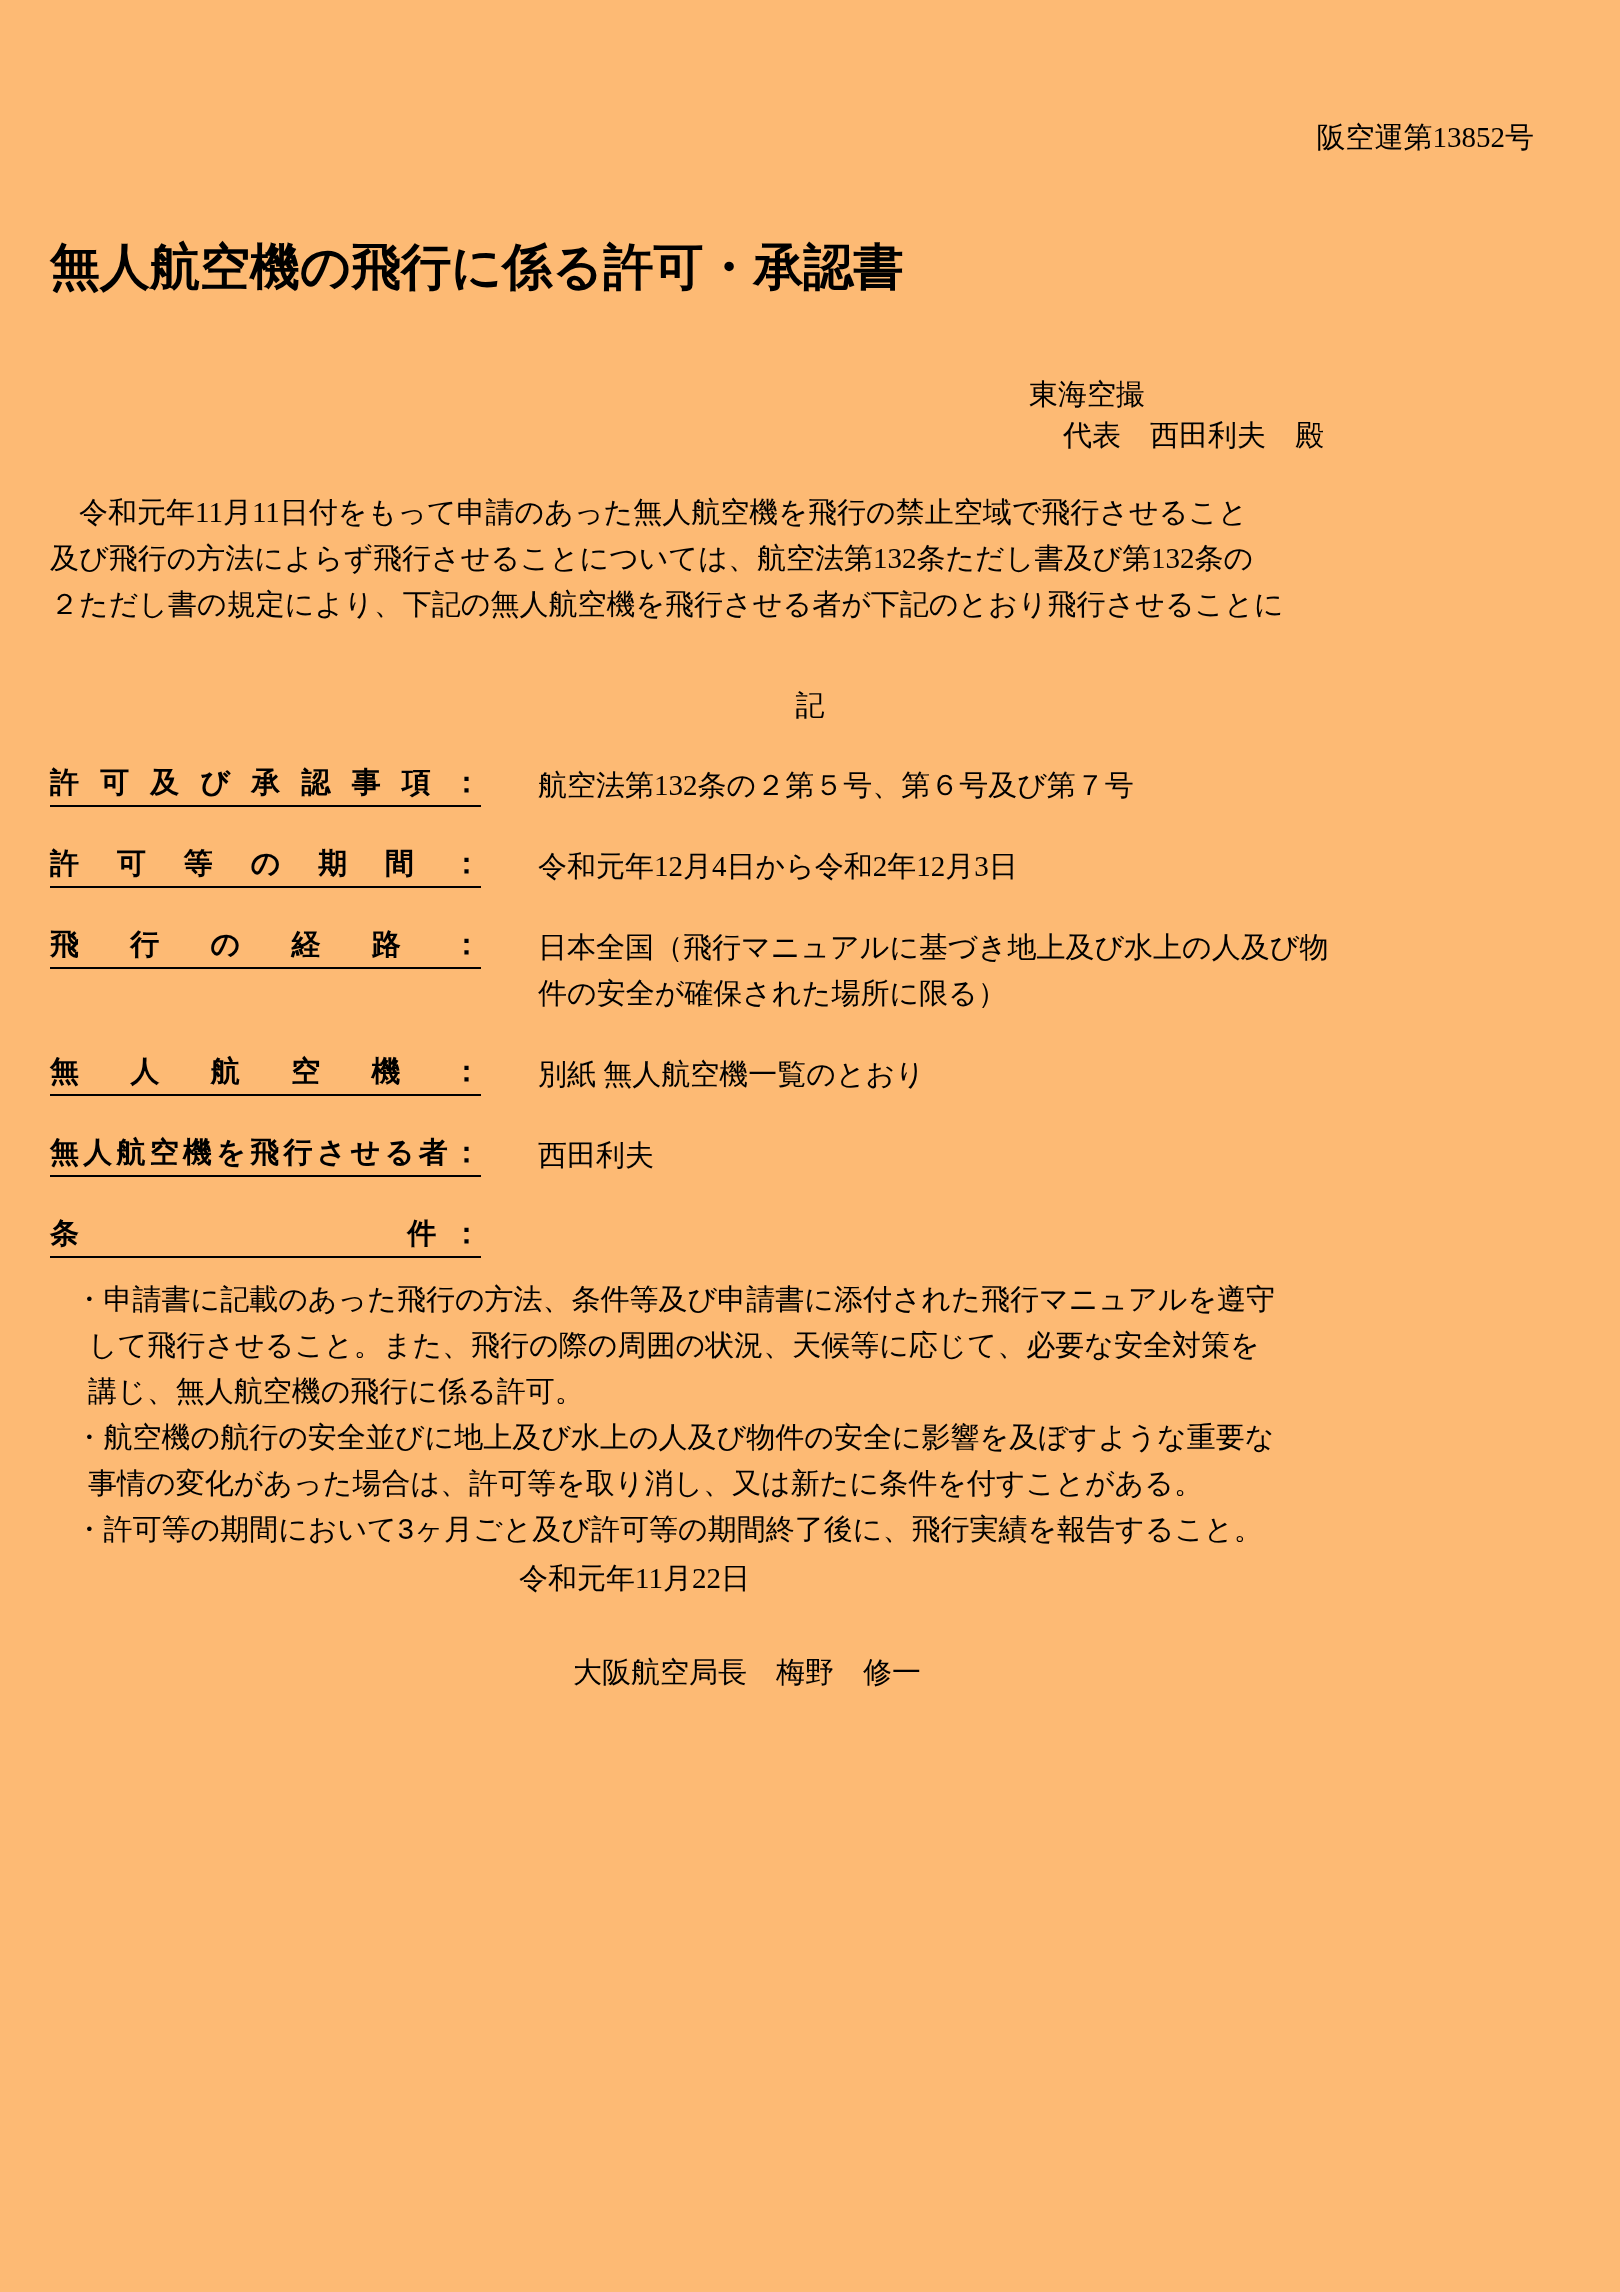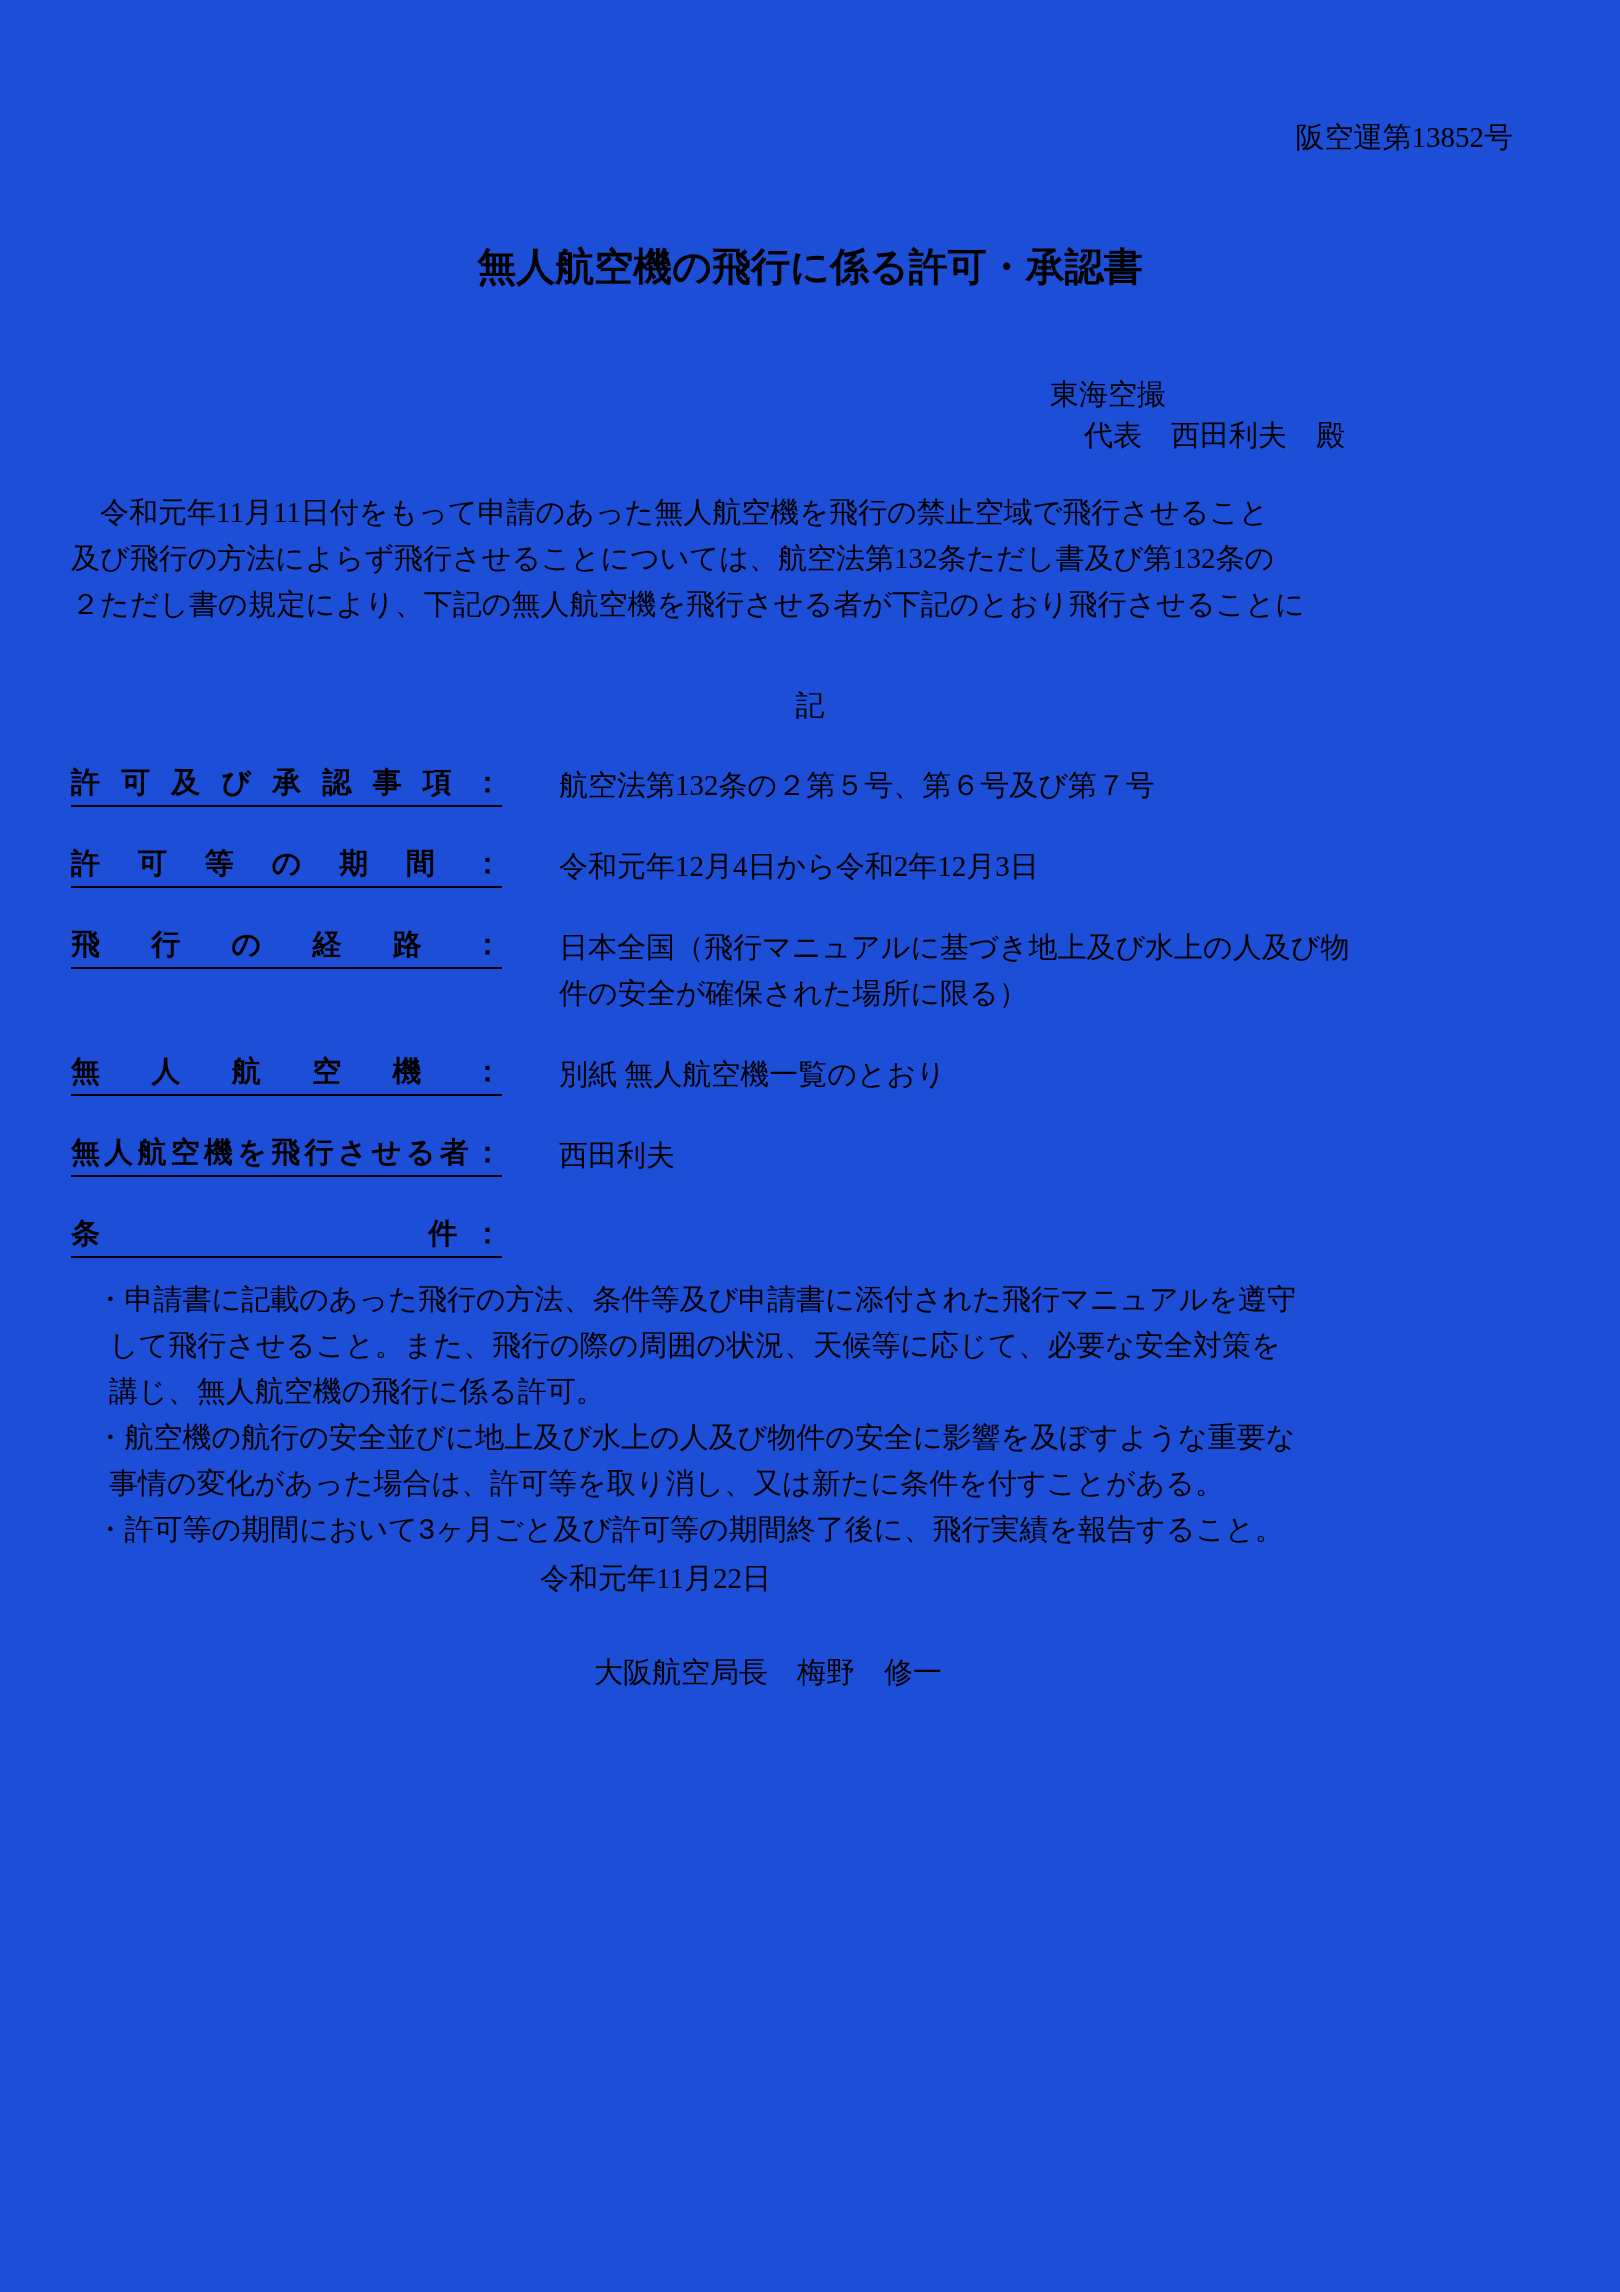--- a/index.html
+++ b/index.html
@@ -1,26 +1,26 @@
 <!DOCTYPE html>
 <html><head>
 <meta charset="utf-8">
 <style>
   html,body{margin:0;padding:0;background:#888;}
   .page{
-    width:1620px;height:2293px;background:#1d4ed8;color:#000000;
+    width:1620px;height:2293px;background:#fdba74;color:#000000;
     font-family:"Liberation Serif","DejaVu Serif",serif;
     font-size:29px;line-height:46px;
-    box-sizing:border-box;padding:0 71px;position:relative;overflow:hidden;
+    box-sizing:border-box;padding:0 50px;position:relative;overflow:hidden;
     margin:0 auto;
   }
   .doc-number{padding-top:114px;text-align:right;padding-right:36px;}
   .title{
-    text-align:center;font-family:"Liberation Sans","DejaVu Sans",sans-serif;
-    font-weight:bold;font-size:39px;line-height:48px;margin:83px 0 0 0;
+    text-align:left;font-family:"Liberation Sans","DejaVu Sans",sans-serif;
+    font-weight:bold;font-size:50px;line-height:48px;margin:83px 0 0 0;
   }
   .addressee{margin-top:83px;padding-left:979px;line-height:41px;}
   .addressee-rep{padding-left:34px;}
   .body-par{margin-top:33px;}
   .ki{margin-top:55px;text-align:center;}
   .fields{margin-top:34px;}
   .field-row{display:flex;align-items:flex-start;margin-bottom:35px;}
   .field-label{
     width:431px;min-width:431px;height:43px;
     display:flex;justify-content:space-between;

